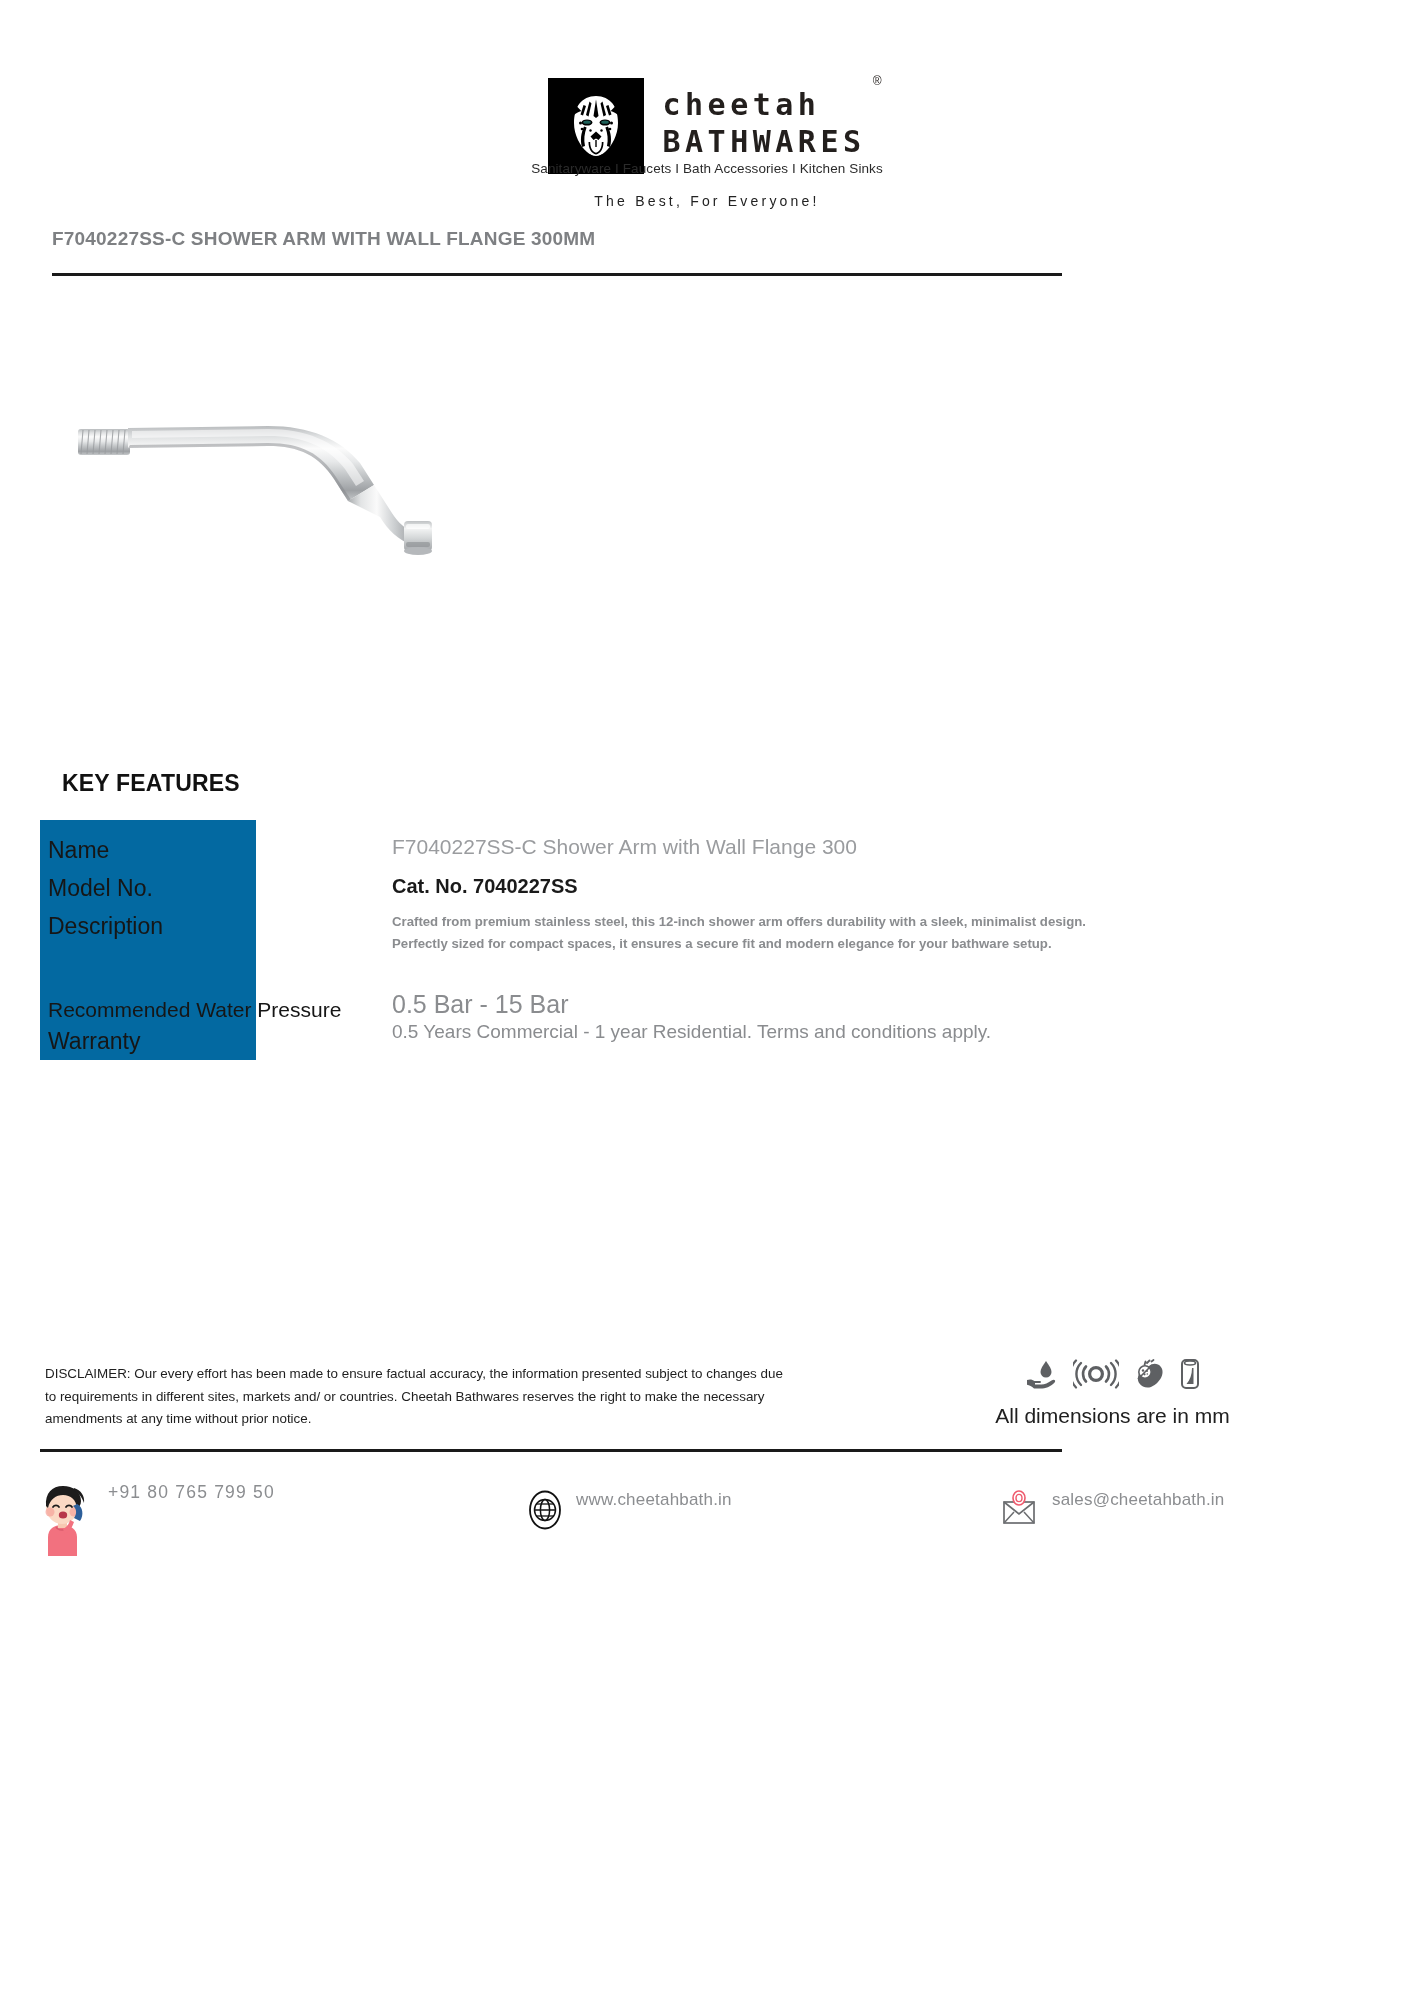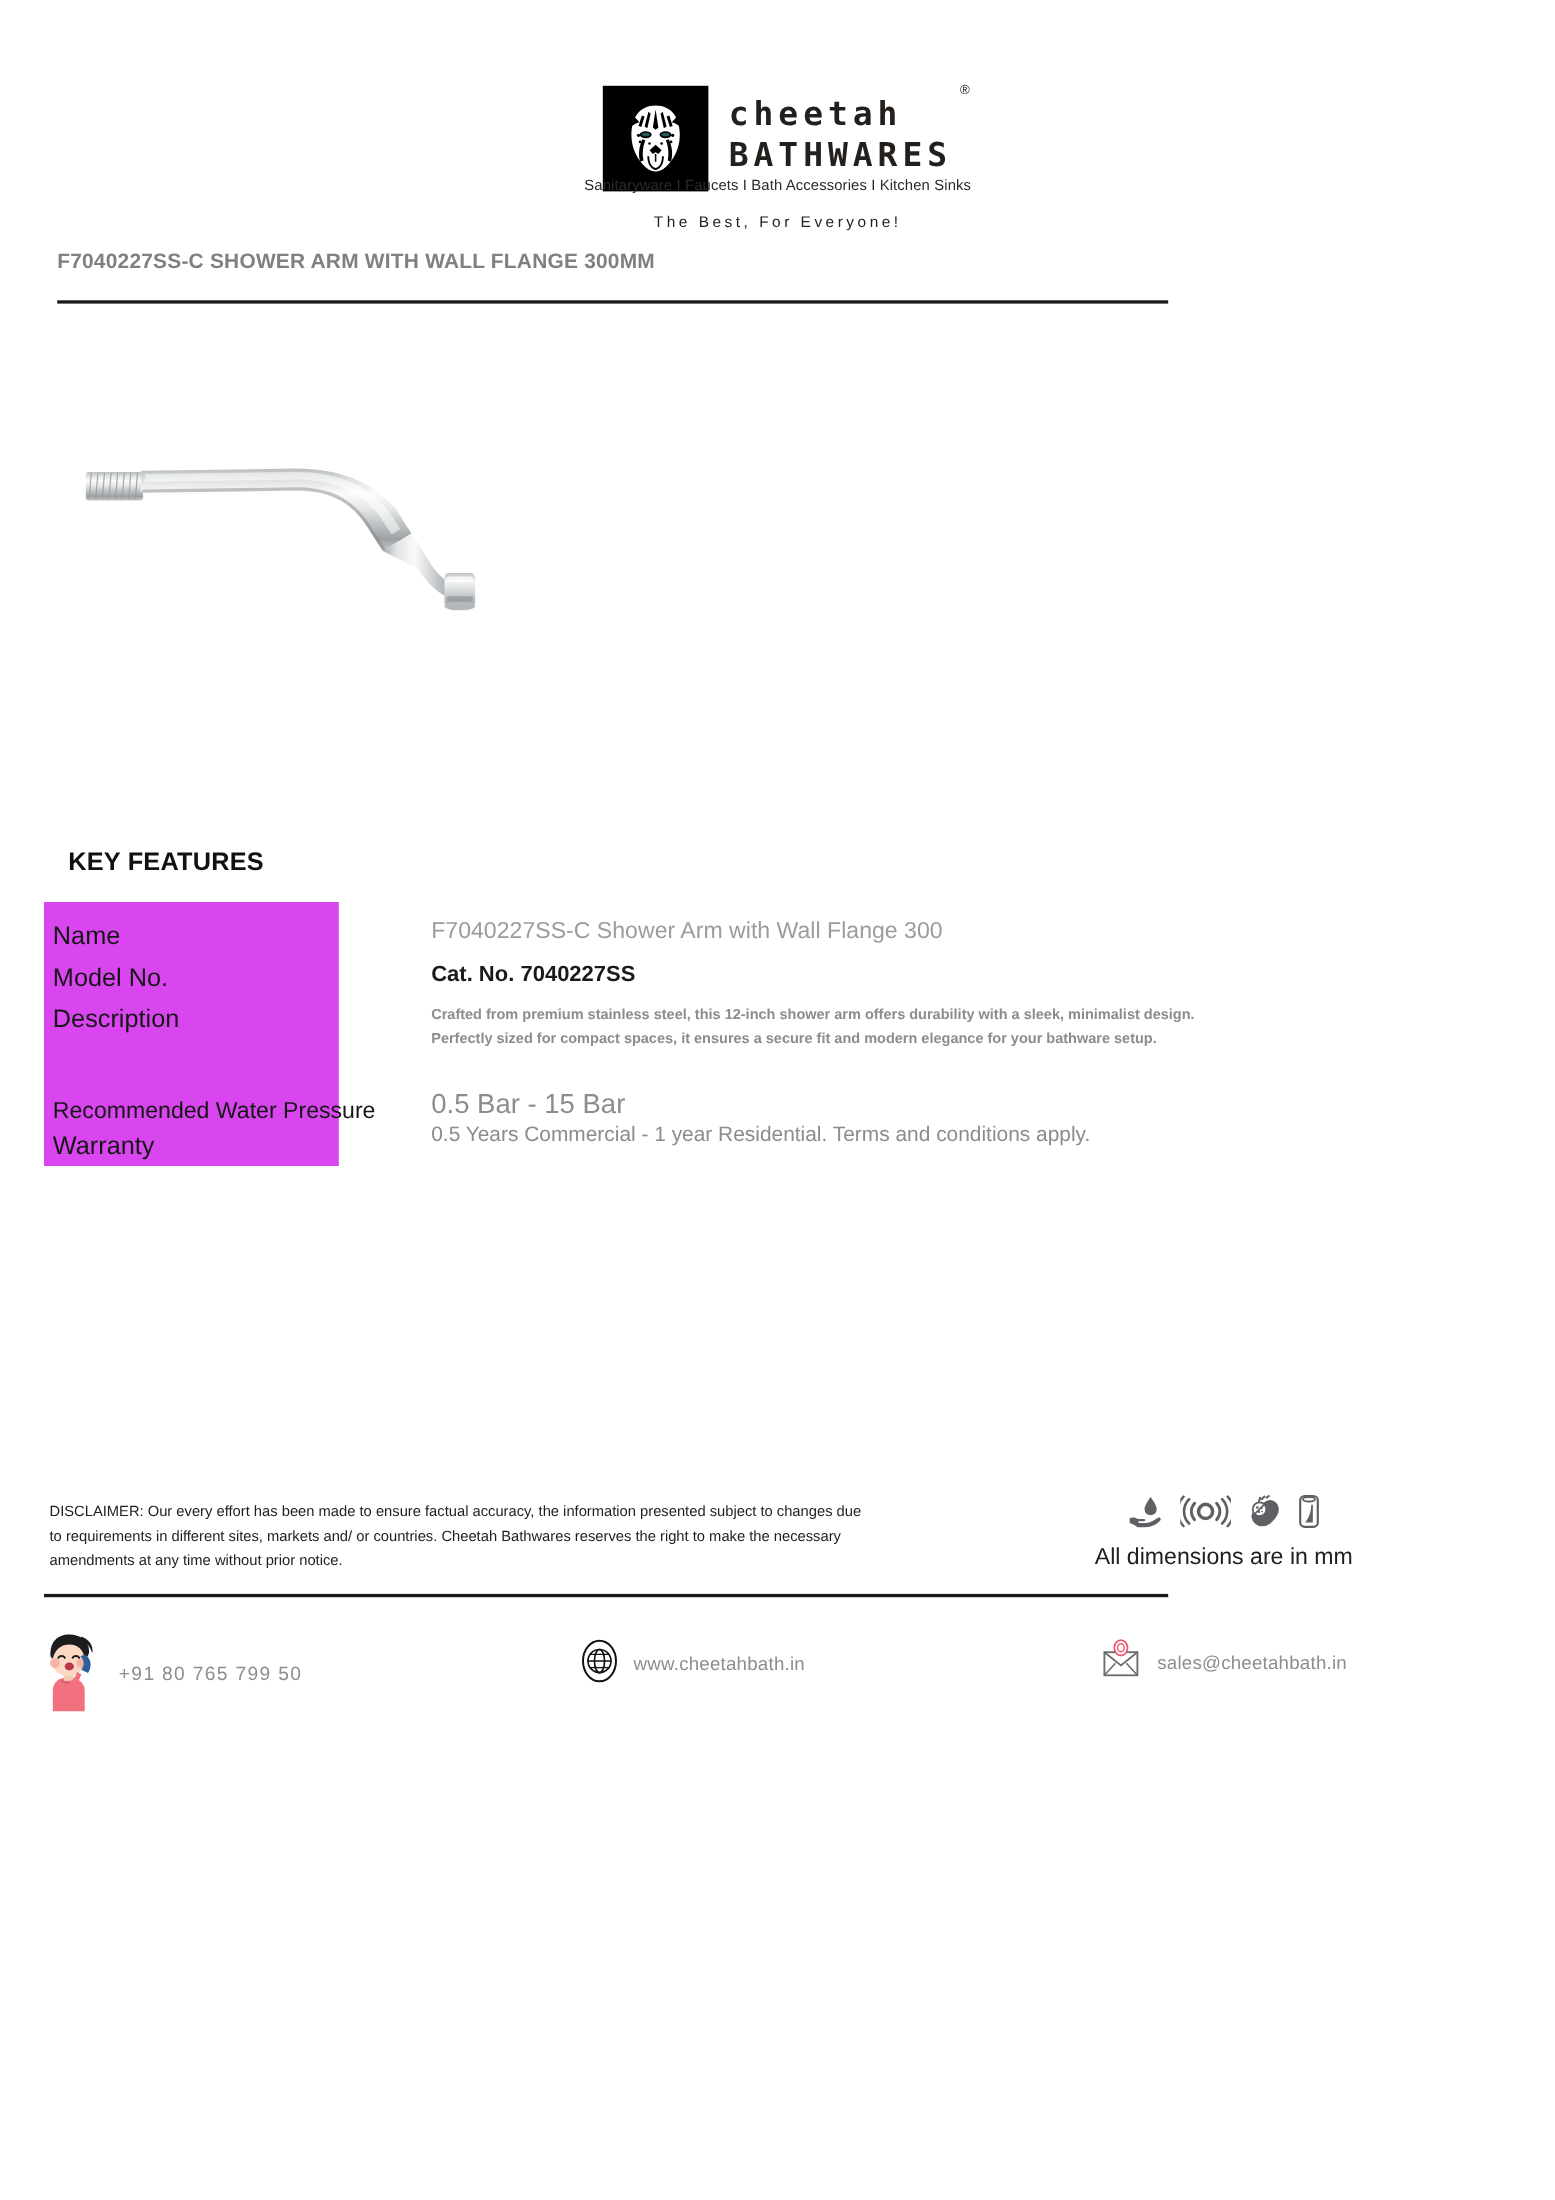--- a/index.html
+++ b/index.html
@@ -129,23 +129,23 @@
   .spec-table {
     position: absolute;
     top: 820px;
     left: 40px;
     width: 1062px;
     height: 240px;
   }
   .spec-labels {
     position: absolute;
     left: 0; top: 0;
-    width: 268px;
+    width: 216px;
     height: 240px;
-    background: #d946ef;
+    background: #0369a1;
   }
   .spec-label {
     position: absolute;
     left: 8px;
     color: #161616;
     white-space: nowrap;
   }
   .lbl-name       { top: 17px;  font-size: 23px; }
   .lbl-model      { top: 55px;  font-size: 23px; }
   .lbl-desc       { top: 93px;  font-size: 23px; }
@@ -221,21 +221,20 @@
   .footer {
     position: absolute;
     top: 1476px;
     left: 0;
     width: 1414px;
     height: 90px;
   }
   .footer-item {
     position: absolute;
     display: flex;
-    align-items: center;
     gap: 14px;
   }
   .foot-phone { left: 36px;  top: 6px; }
   .foot-web   { left: 528px; top: 14px; }
   .foot-mail  { left: 1000px; top: 14px; }
   .foot-text {
     font-size: 17.5px;
     color: #8b8d90;
     letter-spacing: 1.2px;
     white-space: nowrap;

